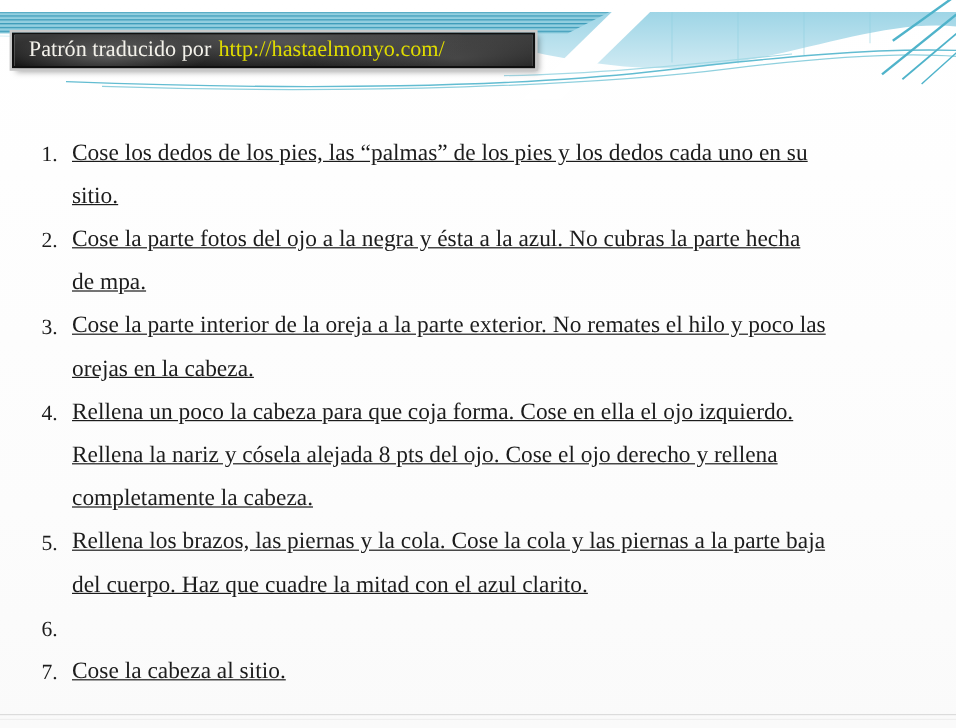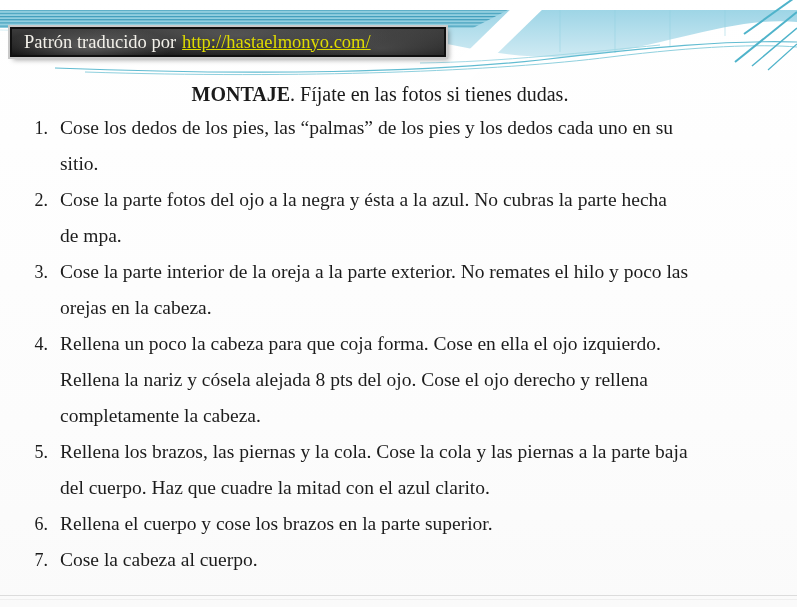--- a/index.html
+++ b/index.html
@@ -26,41 +26,41 @@
       radial-gradient(ellipse 190px 42px at 85% 75%, rgba(130,130,130,0.40), rgba(0,0,0,0) 65%),
       linear-gradient(#3b3b3b, #161616);
     border:2px solid #101010;
     outline:2px solid #c9c9c9;
     box-shadow:3px 3px 5px rgba(0,0,0,0.35);
     z-index:3;
     white-space:nowrap;
   }
   .banner-prefix { font-size:18.5px; color:#f3f1ea; }
   .banner-link {
-    font-size:18.5px; color:#dfdb00; text-decoration:underline;
+    font-size:18.5px; color:#dfdb00; 
     margin-left:6px; cursor:pointer;
   }
 
   
   .title {
     position:absolute; top:83px; left:0; width:760px;
     text-align:center; font-size:20px; color:#1a1a1a; z-index:2;
   }
   .title-bold { font-weight:bold; }
 
   
   .steps { position:absolute; top:110px; left:28px; z-index:2; }
   .step { display:flex; align-items:flex-start; }
   .step-num {
     flex:none; width:20px; text-align:right; padding-right:12px;
     font-size:18px; line-height:36px; color:#1c1c1c;
   }
   .step-text {
     font-size:19.5px; line-height:36px; color:#1c1c1c;
-    white-space:pre-line; max-width:680px;
+    white-space:pre-line; max-width:680px;text-decoration:underline;
   }
 
   
   .footer-line-a { position:absolute; top:595px; left:0; width:797px; height:1px; background:#dcdcdc; }
   .footer-line-b { position:absolute; top:599px; left:0; width:797px; height:1px; background:#efefef; }
 </style>
 </head>
 <body>
 
 <div class="slide">
@@ -105,23 +105,20 @@
         <path d="M744,34 L797,-4" stroke-width="2"></path>
       </g>
     </svg>
   </div>
 
   <div class="banner">
     <span class="banner-prefix">Patrón traducido por</span>
     <a class="banner-link">http://hastaelmonyo.com/</a>
   </div>
 
-  <div class="title">
-    <span class="title-bold">MONTAJE</span><span>. Fíjate en las fotos si tienes dudas.</span>
-  </div>
 
   <div class="steps">
     <div class="step">
       <span class="step-num">1.</span>
       <span class="step-text">Cose los dedos de los pies, las “palmas” de los pies y los dedos cada uno en su
 sitio.</span>
     </div>
     <div class="step">
       <span class="step-num">2.</span>
       <span class="step-text">Cose la parte fotos del ojo a la negra y ésta a la azul. No cubras la parte hecha
@@ -138,24 +135,23 @@
 Rellena la nariz y cósela alejada 8 pts del ojo. Cose el ojo derecho y rellena
 completamente la cabeza.</span>
     </div>
     <div class="step">
       <span class="step-num">5.</span>
       <span class="step-text">Rellena los brazos, las piernas y la cola. Cose la cola y las piernas a la parte baja
 del cuerpo. Haz que cuadre la mitad con el azul clarito.</span>
     </div>
     <div class="step">
       <span class="step-num">6.</span>
-      <span class="step-text">Rellena el cuerpo y cose los brazos en la parte superior.</span>
     </div>
     <div class="step">
       <span class="step-num">7.</span>
-      <span class="step-text">Cose la cabeza al cuerpo.</span>
+      <span class="step-text">Cose la cabeza al sitio.</span>
     </div>
   </div>
 
   <div class="footer-line-a"></div>
   <div class="footer-line-b"></div>
 
 </div>
 
 </body></html>

